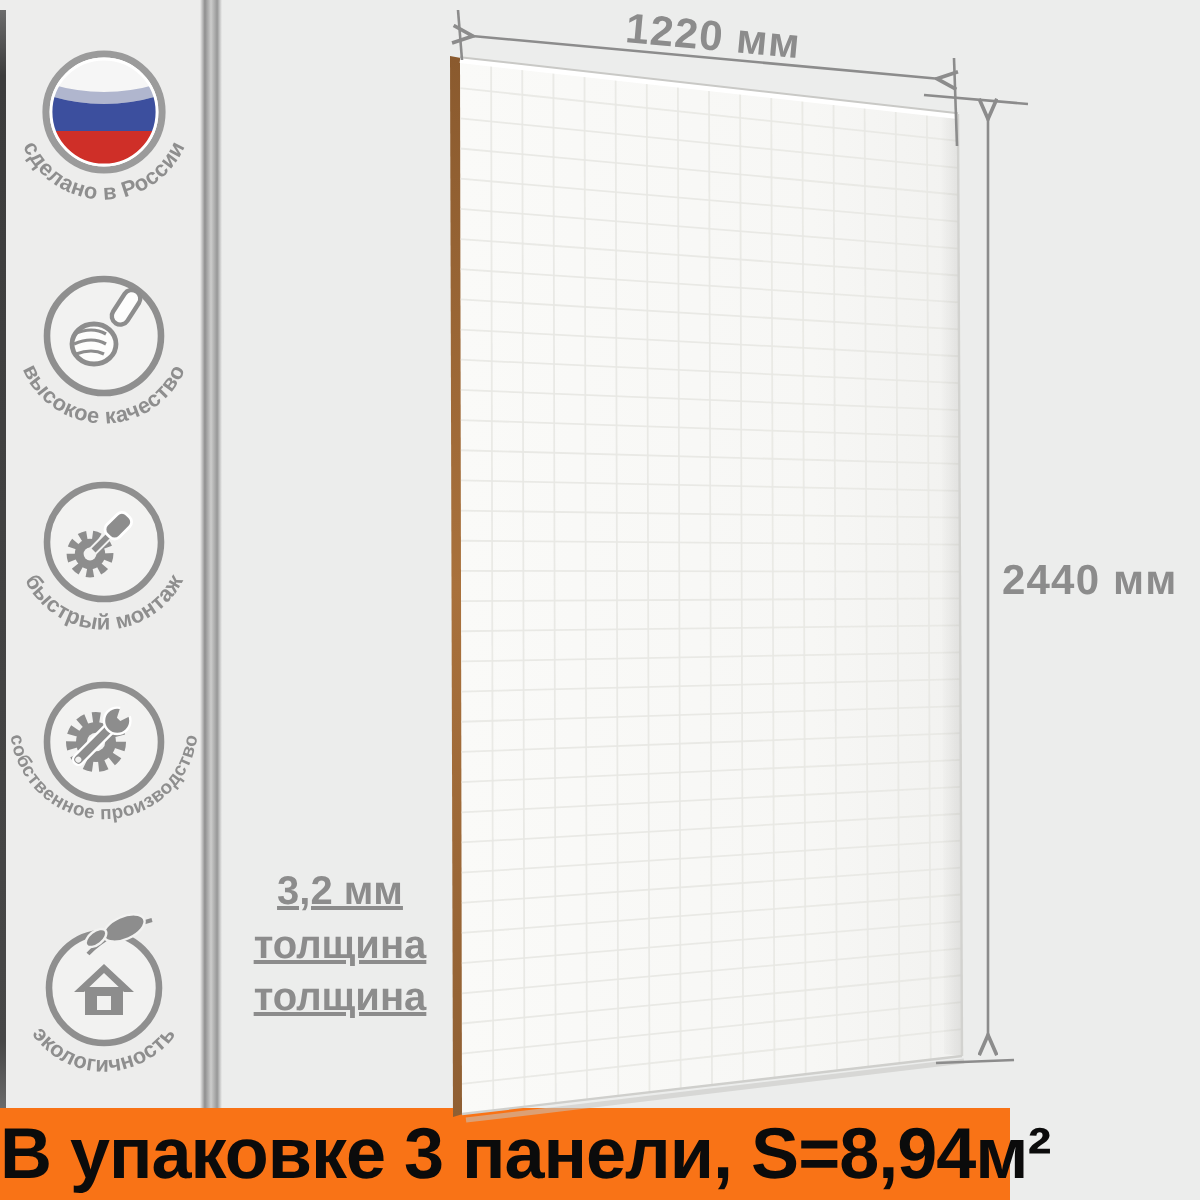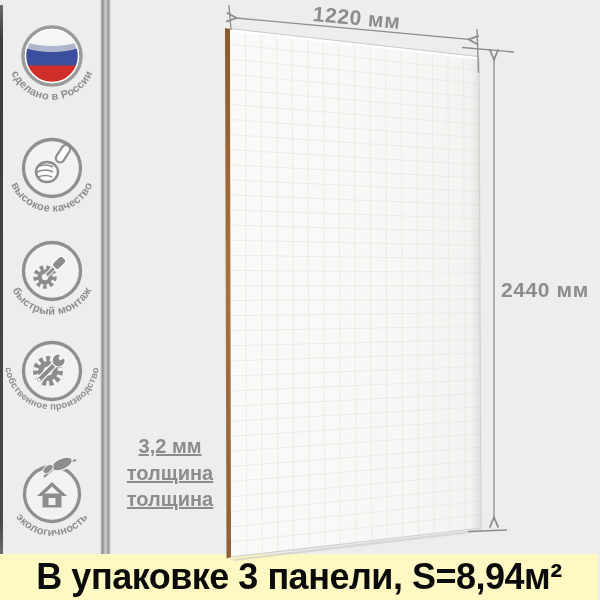--- a/index.html
+++ b/index.html
@@ -16,22 +16,22 @@
   .badge{position:absolute;left:0;width:104px;height:118px;z-index:3;}
   .badge-text{font:600 11px "Liberation Sans","DejaVu Sans",sans-serif;fill:#8e8e8e;letter-spacing:.3px;}
   .badge-text.small{font-size:9.5px;}
   
   .scene{position:absolute;left:0;top:0;width:600px;height:600px;z-index:4;}
   .dimtext{font:700 21px "Liberation Sans","DejaVu Sans",sans-serif;fill:#8c8c8c;letter-spacing:.6px;}
   
   .thickness{position:absolute;left:110px;top:433px;width:120px;z-index:5;
     text-align:center;color:#8c8c8c;font-weight:700;font-size:20px;line-height:26.5px;text-decoration:underline;}
   
-  .footer-bar{position:absolute;left:0;top:554px;width:598px;height:46px;background:#fef9c3;z-index:2;
-    display:flex;align-items:center;justify-content:center;}
+  .footer-bar{position:absolute;left:0;top:554px;width:505px;height:46px;background:#f97316;z-index:2;
+    display:flex;align-items:center;justify-content:flex-start;}
   .footer-bar span{color:#0b0b0b;font-weight:700;font-size:36px;letter-spacing:-.5px;white-space:nowrap;}
 </style>
 </head>
 <body>
 
 <div class="stage">
 
   <div class="footer-bar">
     <span>В упаковке 3 панели, S=8,94м²</span>
   </div>

